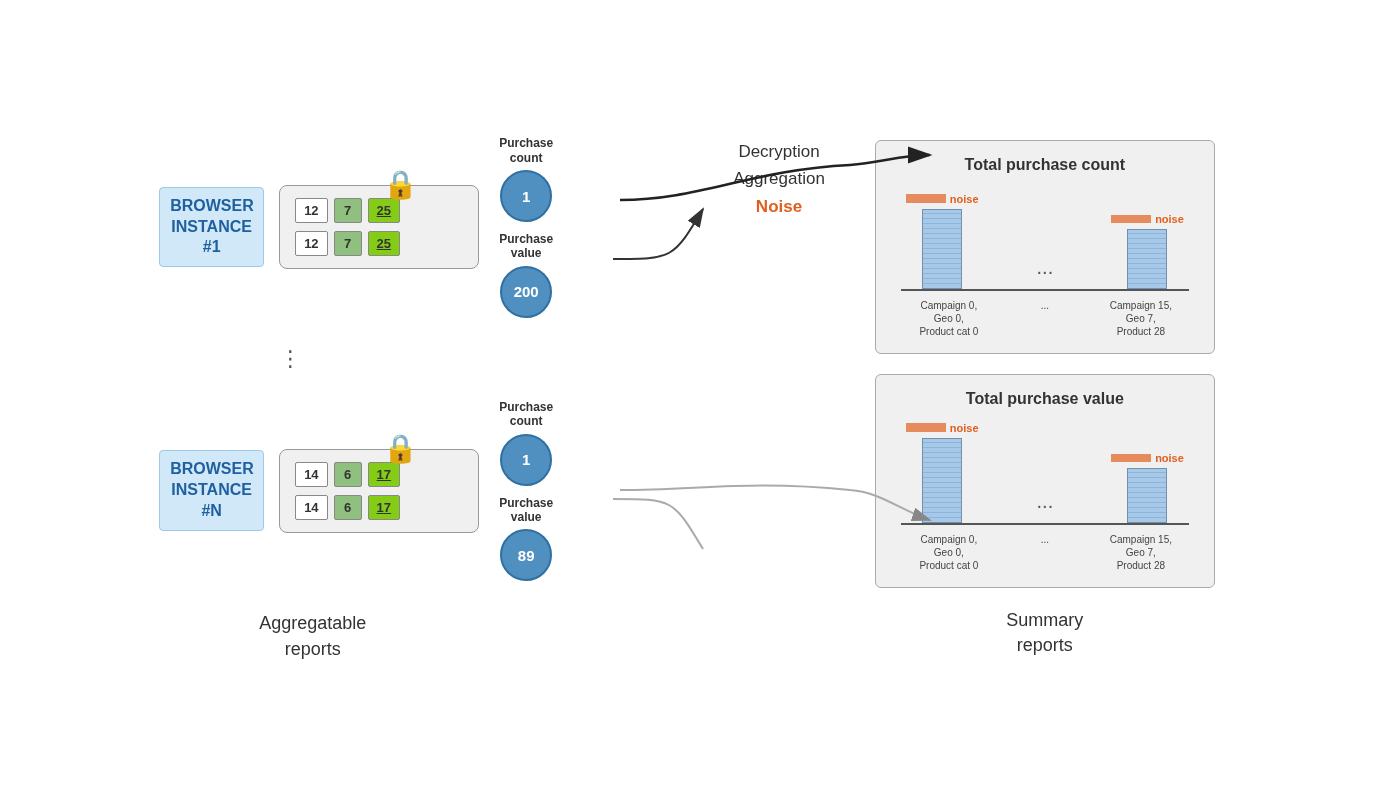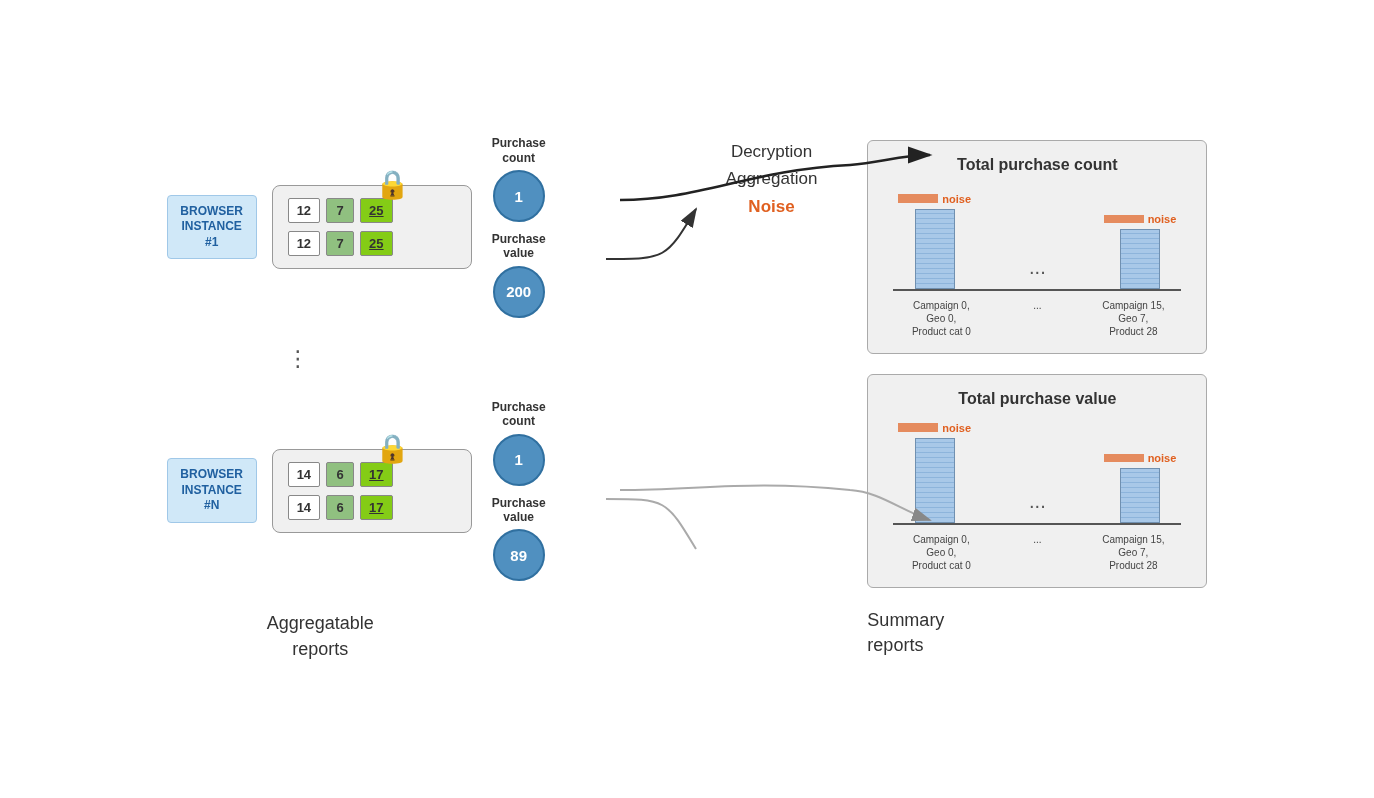--- a/index.html
+++ b/index.html
@@ -37,25 +37,25 @@
       align-items: center;
       gap: 15px;
       position: relative;
     }
 
     .browser-label {
       background: #d0e8f8;
       border: 1px solid #a0c8e8;
       border-radius: 4px;
       padding: 8px 10px;
-      font-size: 12px;
+      font-size: 16px;
       font-weight: bold;
       color: #2060a0;
       text-align: center;
-      width: 90px;
+      width: 105px;
       line-height: 1.3;
     }
 
     .report-box {
       background: #f0f0f0;
       border: 1.5px solid #999;
       border-radius: 8px;
       padding: 12px 15px;
       display: flex;
       flex-direction: column;
@@ -432,21 +432,21 @@
         </div>
         <div class="chart-baseline"></div>
         <div class="chart-labels">
           <div class="chart-label">Campaign 0,<br>Geo 0,<br>Product cat 0</div>
           <div class="chart-label">...</div>
           <div class="chart-label">Campaign 15,<br>Geo 7,<br>Product 28</div>
         </div>
       </div>
     </div>
 
-    <div class="bottom-label" style="text-align:left; font-size:18px;">Summary<br>reports</div>
+    <div class="bottom-label" style="text-align:center; font-size:18px;">Summary<br>reports</div>
   </div>
 
 </div>
 
 <svg style="position:fixed; top:0; left:0; width:1374px; height:798px; pointer-events:none; overflow:visible;">
   <defs>
     <marker id="arrowhead-black" markerWidth="10" markerHeight="7" refX="9" refY="3.5" orient="auto">
       <polygon points="0 0, 10 3.5, 0 7" fill="#222"></polygon>
     </marker>
     <marker id="arrowhead-gray" markerWidth="10" markerHeight="7" refX="9" refY="3.5" orient="auto">

